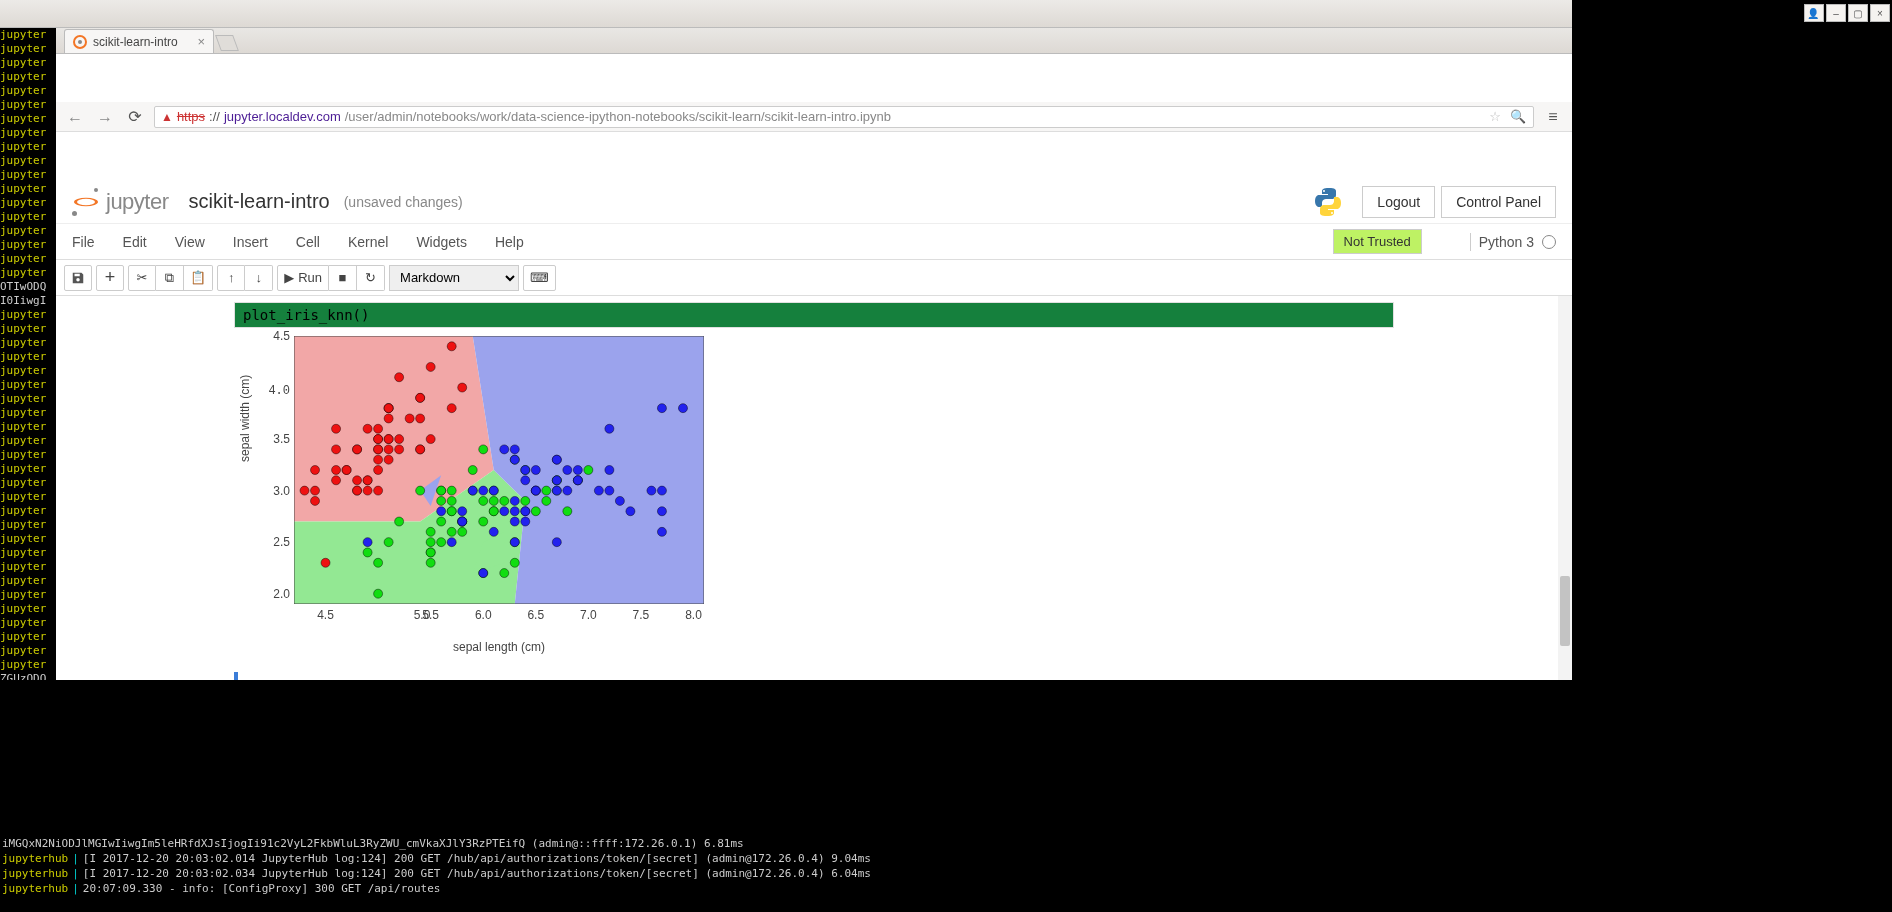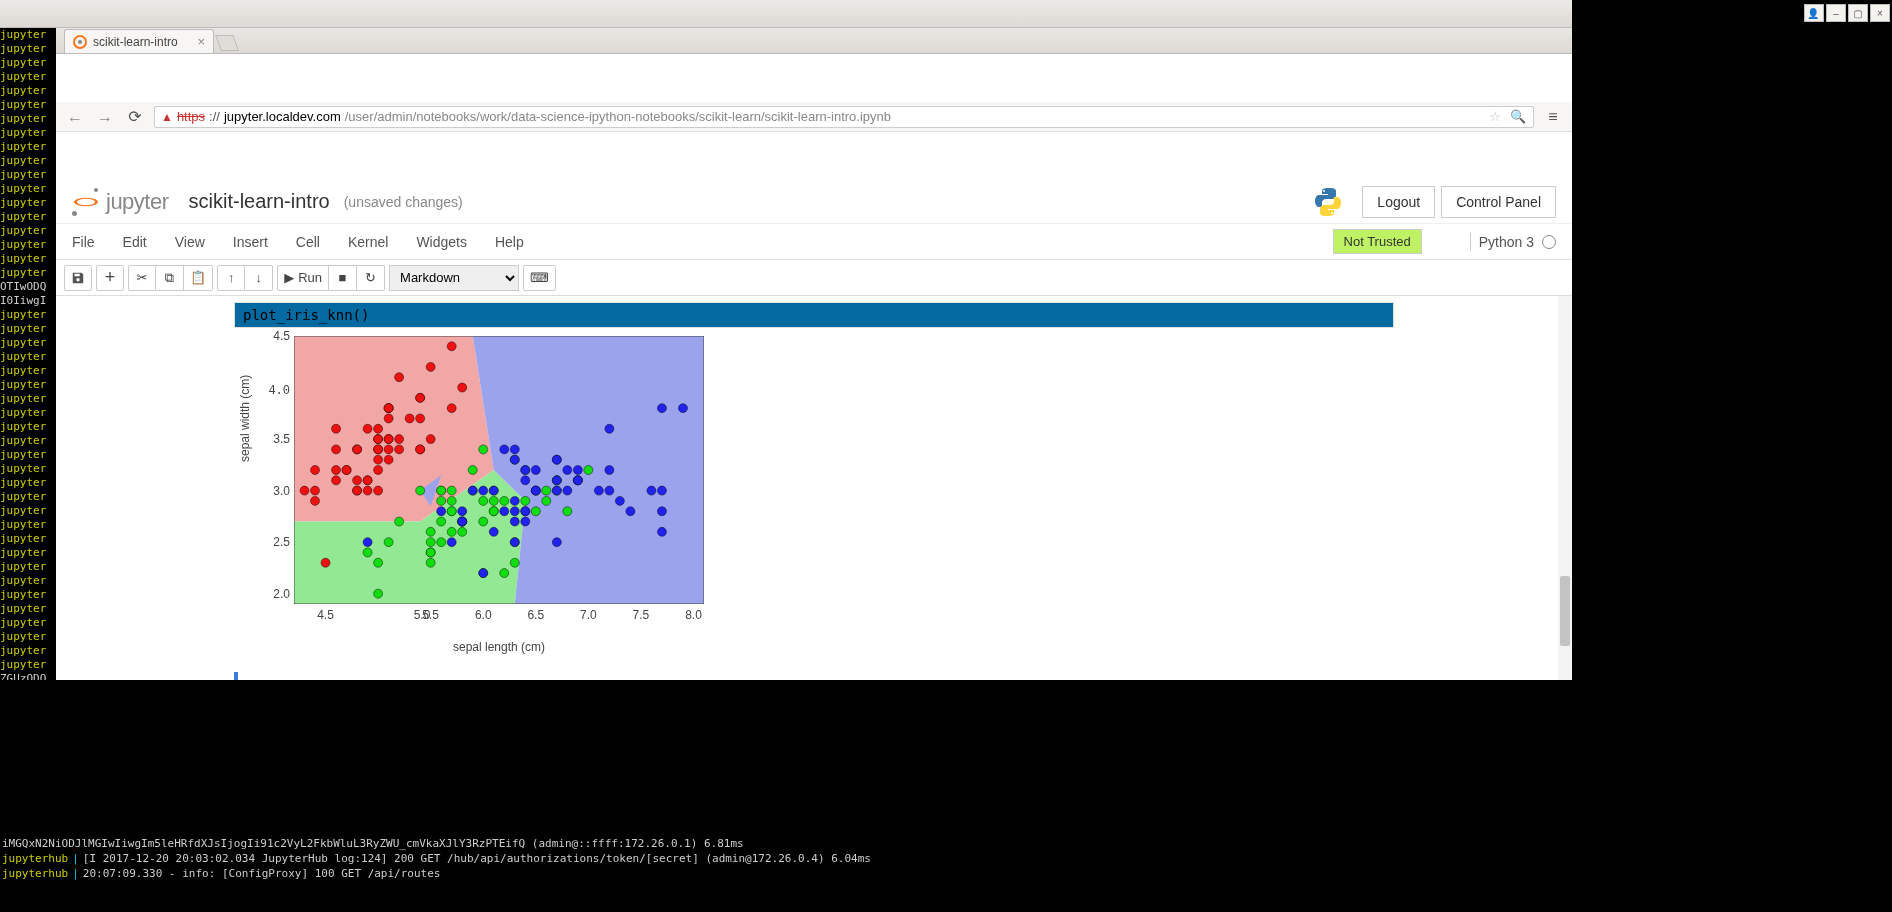--- a/index.html
+++ b/index.html
@@ -22,21 +22,21 @@
 .tab .favicon { width: 14px; height: 14px; border-radius: 50%; border: 2px solid #f37626; position: relative; }
 .tab .favicon::after { content:''; position:absolute; width:4px; height:4px; background:#888; border-radius:50%; top:3px; left:3px;}
 .tab .close { margin-left: auto; color: #888; font-size: 13px; }
 .newtab { width: 18px; height: 16px; background:#e0ddd9; border:1px solid #bbb; margin-left:4px; margin-bottom:2px; transform: skewX(20deg); }
 .addrbar { height: 30px; background: #f7f6f5; border-bottom: 1px solid #ddd; display: flex; align-items: center; padding: 0 8px; gap: 8px; }
 .navbtn { width: 22px; height: 22px; display:flex; align-items:center; justify-content:center; color:#888; font-size:16px; }
 .navbtn.enabled { color:#555; }
 .addrbox { flex:1; height: 22px; background:#fff; border:1px solid #ccc; border-radius:2px; display:flex; align-items:center; padding:0 6px; font-size:13px; color:#555; gap:4px; }
 .addrbox .warn { color:#c33; font-size:12px; }
 .addrbox .https { color:#c33; text-decoration: line-through; }
-.addrbox .domain { color:#000000; }
+.addrbox .domain { color:#4c1d95; }
 .addrbox .path { color:#888; }
 .addrbox .star { margin-left:auto; color:#bbb; }
 .notebook { flex:1; background:#fff; overflow:hidden; display:flex; flex-direction:column; }
 .nb-header { height: 44px; display:flex; align-items:center; padding: 0 16px; border-bottom: 1px solid #eee; }
 .jp-logo { display:flex; align-items:center; gap:6px; margin-right: 20px; }
 .jp-icon { width: 28px; height: 28px; position:relative; }
 .jp-icon .ring { width: 24px; height: 24px; border: 3px solid #f37626; border-radius: 50%; position:absolute; top:2px; left:2px; transform: scaleY(0.35); }
 .jp-icon .dot1 { position:absolute; width:4px; height:4px; background:#888; border-radius:50%; top:0; right:2px;}
 .jp-icon .dot2 { position:absolute; width:5px; height:5px; background:#888; border-radius:50%; bottom:0; left:0;}
 .jp-text { font-size: 22px; color:#888; letter-spacing: -0.5px; }
@@ -57,21 +57,21 @@
 .tbtn svg { width:14px; height:14px; }
 .tgroup { display:flex; }
 .tgroup .tbtn { border-radius:0; }
 .tgroup .tbtn:first-child { border-radius:2px 0 0 2px; }
 .tgroup .tbtn:not(:first-child) { border-left:none; }
 .tgroup .tbtn:last-child { border-radius:0 2px 2px 0; }
 .tbtn.single { border-radius:2px; }
 .cell-type { height:26px; border:1px solid #ccc; font-size:13px; padding:0 6px; min-width:130px; }
 .nb-body { flex:1; background:#fff; overflow:hidden; padding: 0 8px; position:relative; }
 .nb-inner { margin: 0 auto; max-width: 1400px; padding: 6px 120px 0 120px; }
-.code-line { font-family: monospace; font-size: 14px; background:#0369a1; border:1px solid #e0e0e0; padding: 4px 8px; margin-bottom: 4px; }
+.code-line { font-family: monospace; font-size: 14px; background:#15803d; border:1px solid #e0e0e0; padding: 4px 8px; margin-bottom: 4px; }
 .output-pre { font-family: monospace; font-size: 14px; white-space: pre; padding: 4px 0 10px 0; color:#222; }
 .chart-wrap { position:relative; width: 480px; height: 320px; margin-left: 0; }
 .chart-axes { position:absolute; left:60px; top:4px; width:410px; height:268px; }
 .ylabel { position:absolute; left:4px; top:130px; transform: rotate(-90deg); transform-origin: left top; font-size:12px; color:#444; white-space:nowrap; }
 .xlabel { position:absolute; bottom:0; left:0; width:100%; text-align:center; font-size:12px; color:#444; }
 .tick-y { position:absolute; right: calc(100% - 56px); font-size:12px; color:#444; text-align:right; width:30px; }
 .tick-x { position:absolute; top: 276px; font-size:12px; color:#444; transform: translateX(-50%); }
 .blockquote-mark { border-left: 4px solid #3b7dd8; height: 18px; margin-top: 20px; }
 .scroll-v { position:absolute; right:0; top:0; bottom:0; width:14px; background:#f3f3f3; }
 .scroll-v .thumb { position:absolute; left:2px; width:10px; background:#c3c3c3; border-radius:2px; }
@@ -426,16 +426,17 @@
         </div>
         <div class="scroll-v">
             <div class="thumb" style="top:280px; height:70px;"></div>
           </div>
       </div>
     </div>
   </div>
 
   <div class="terminal-bottom" id="term-bot">
       <div class="row"><span class="msg">iMGQxN2NiODJlMGIwIiwgIm5leHRfdXJsIjogIi91c2VyL2FkbWluL3RyZWU_cmVkaXJlY3RzPTEifQ (admin@::ffff:172.26.0.1) 6.81ms</span></div>
+      <div class="row"><span>jupyterhub</span><span class="sep">|</span><span class="msg">[I 2017-12-20 20:03:02.014 JupyterHub log:124] 200 GET /hub/api/authorizations/token/[secret] (admin@172.26.0.4) 9.04ms</span></div>
       <div class="row"><span>jupyterhub</span><span class="sep">|</span><span class="msg">[I 2017-12-20 20:03:02.034 JupyterHub log:124] 200 GET /hub/api/authorizations/token/[secret] (admin@172.26.0.4) 6.04ms</span></div>
-      <div class="row"><span>jupyterhub</span><span class="sep">|</span><span class="msg">20:07:09.330 - info: [ConfigProxy] 100 GET /api/routes</span></div>
+      <div class="row"><span>jupyterhub</span><span class="sep">|</span><span class="msg">20:07:09.330 - info: [ConfigProxy] 300 GET /api/routes</span></div>
     </div>
 </div>
 
 </body></html>

